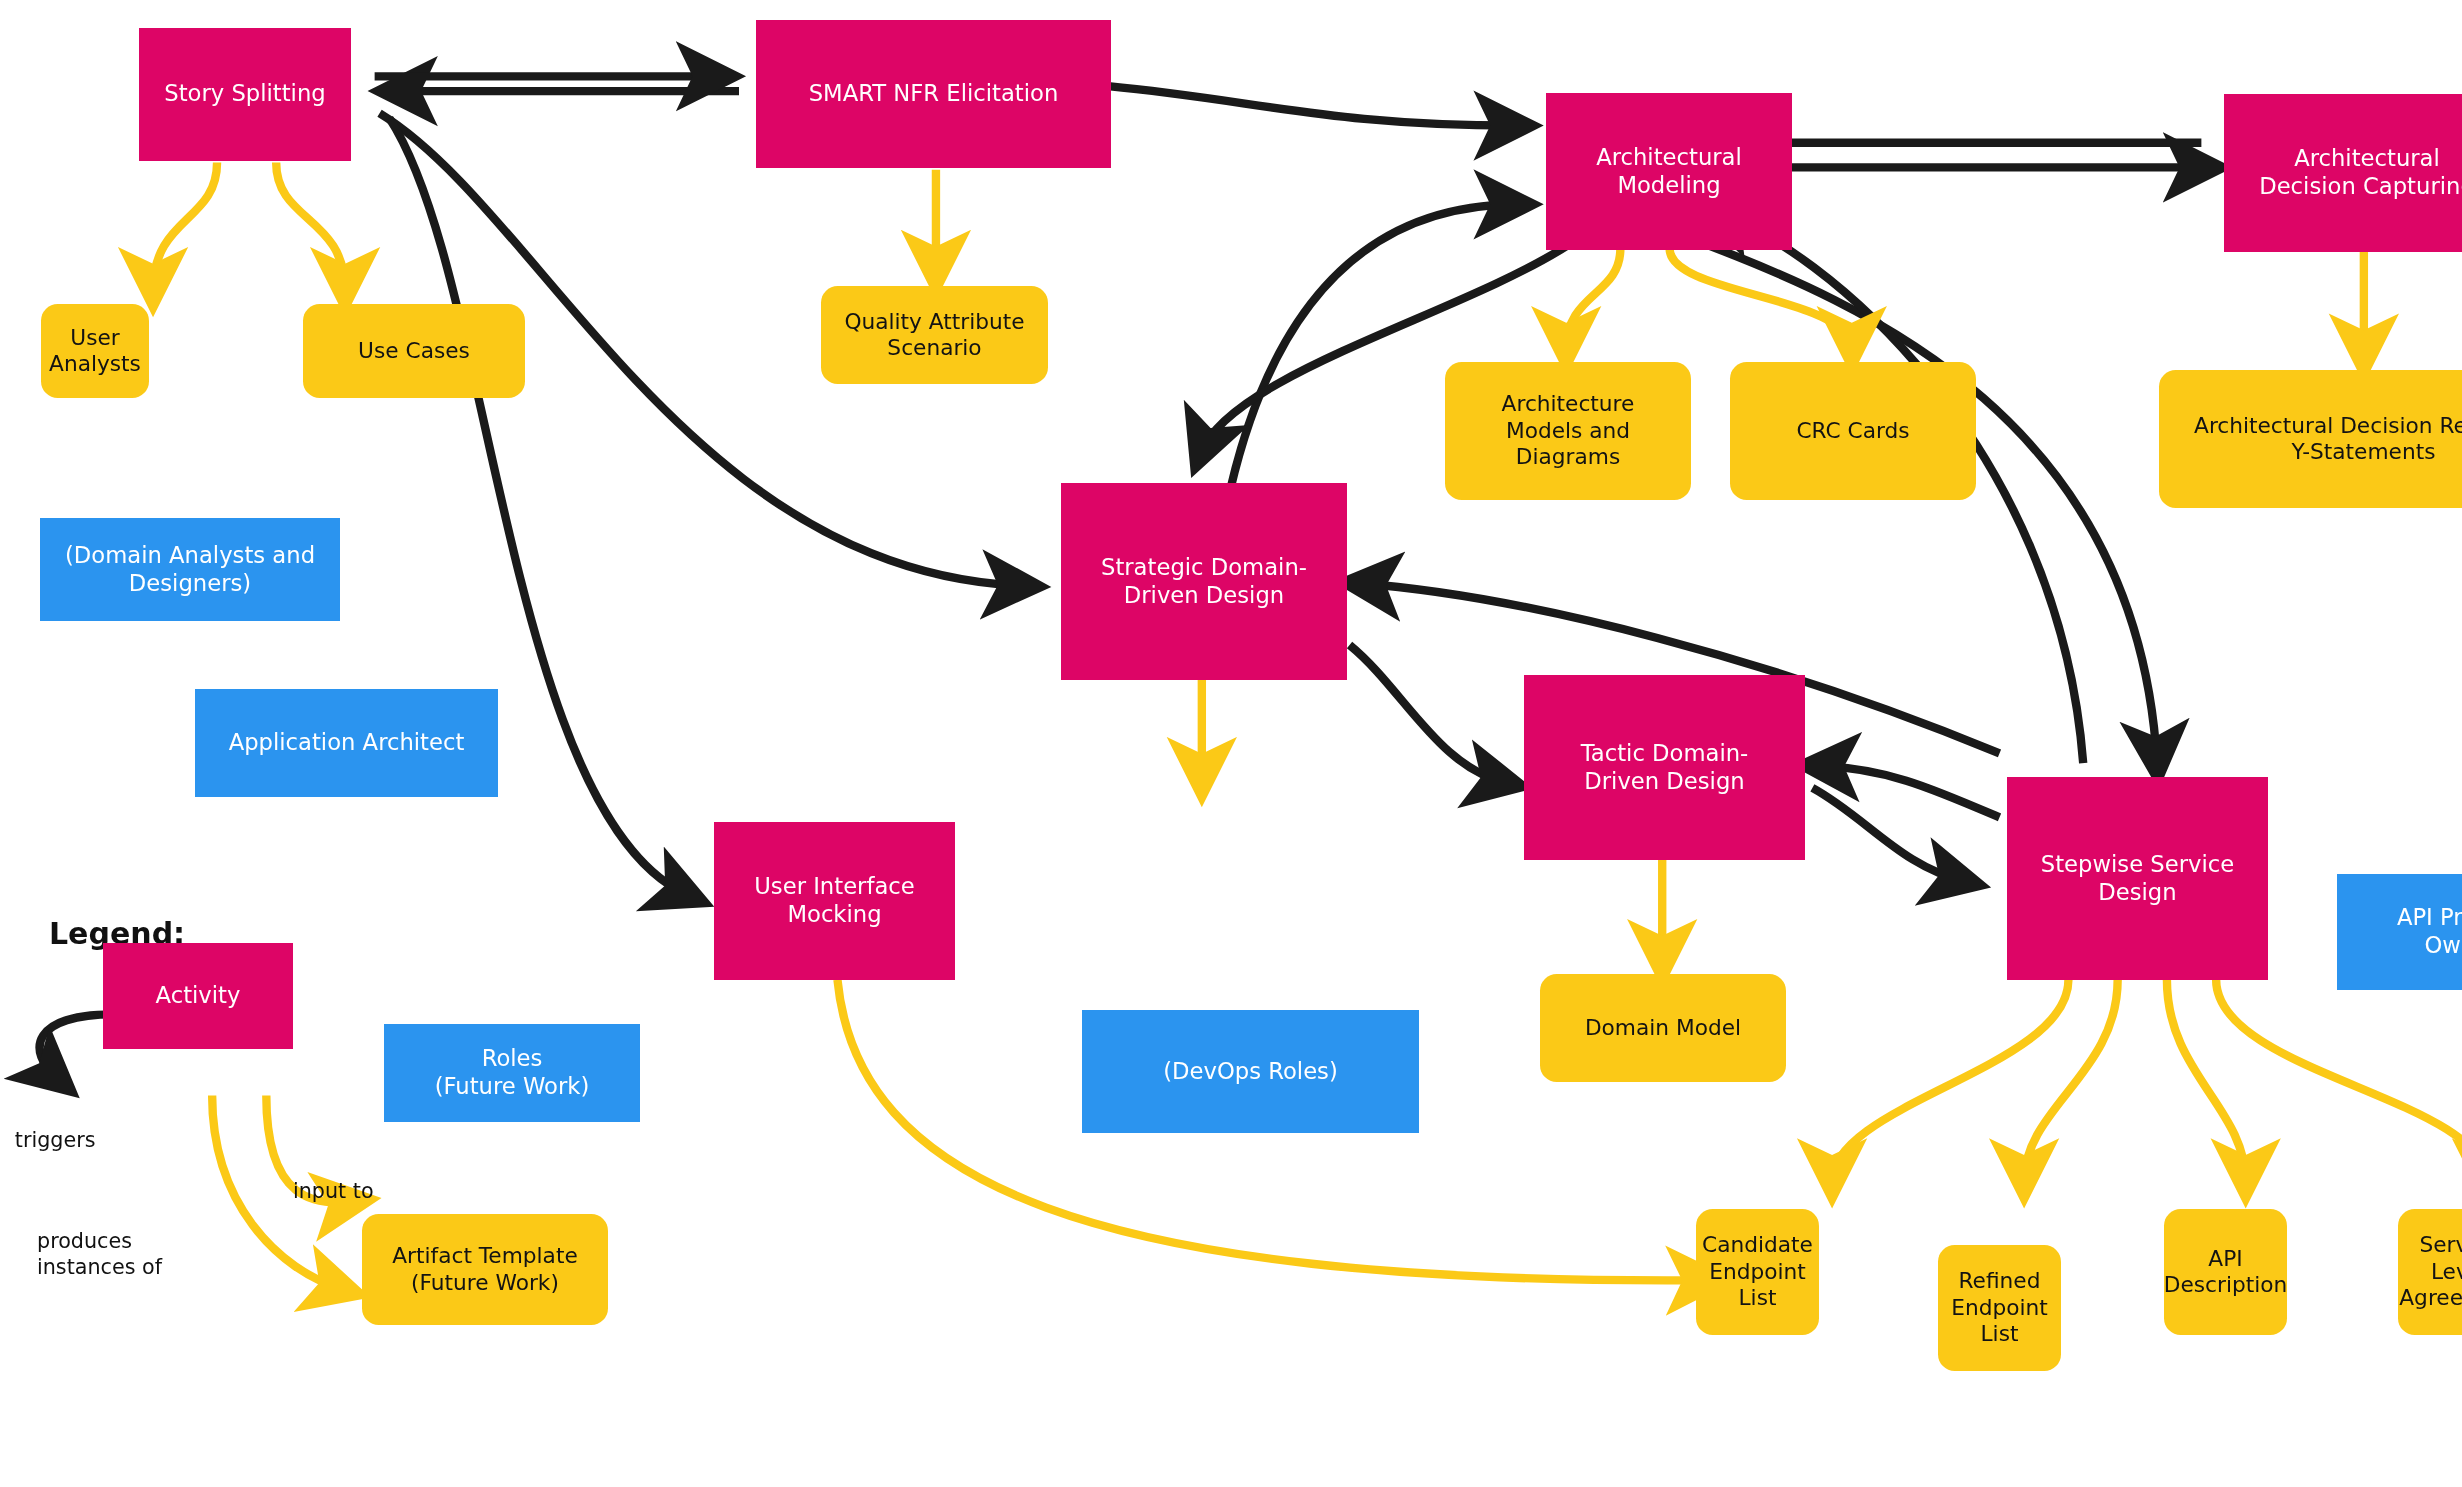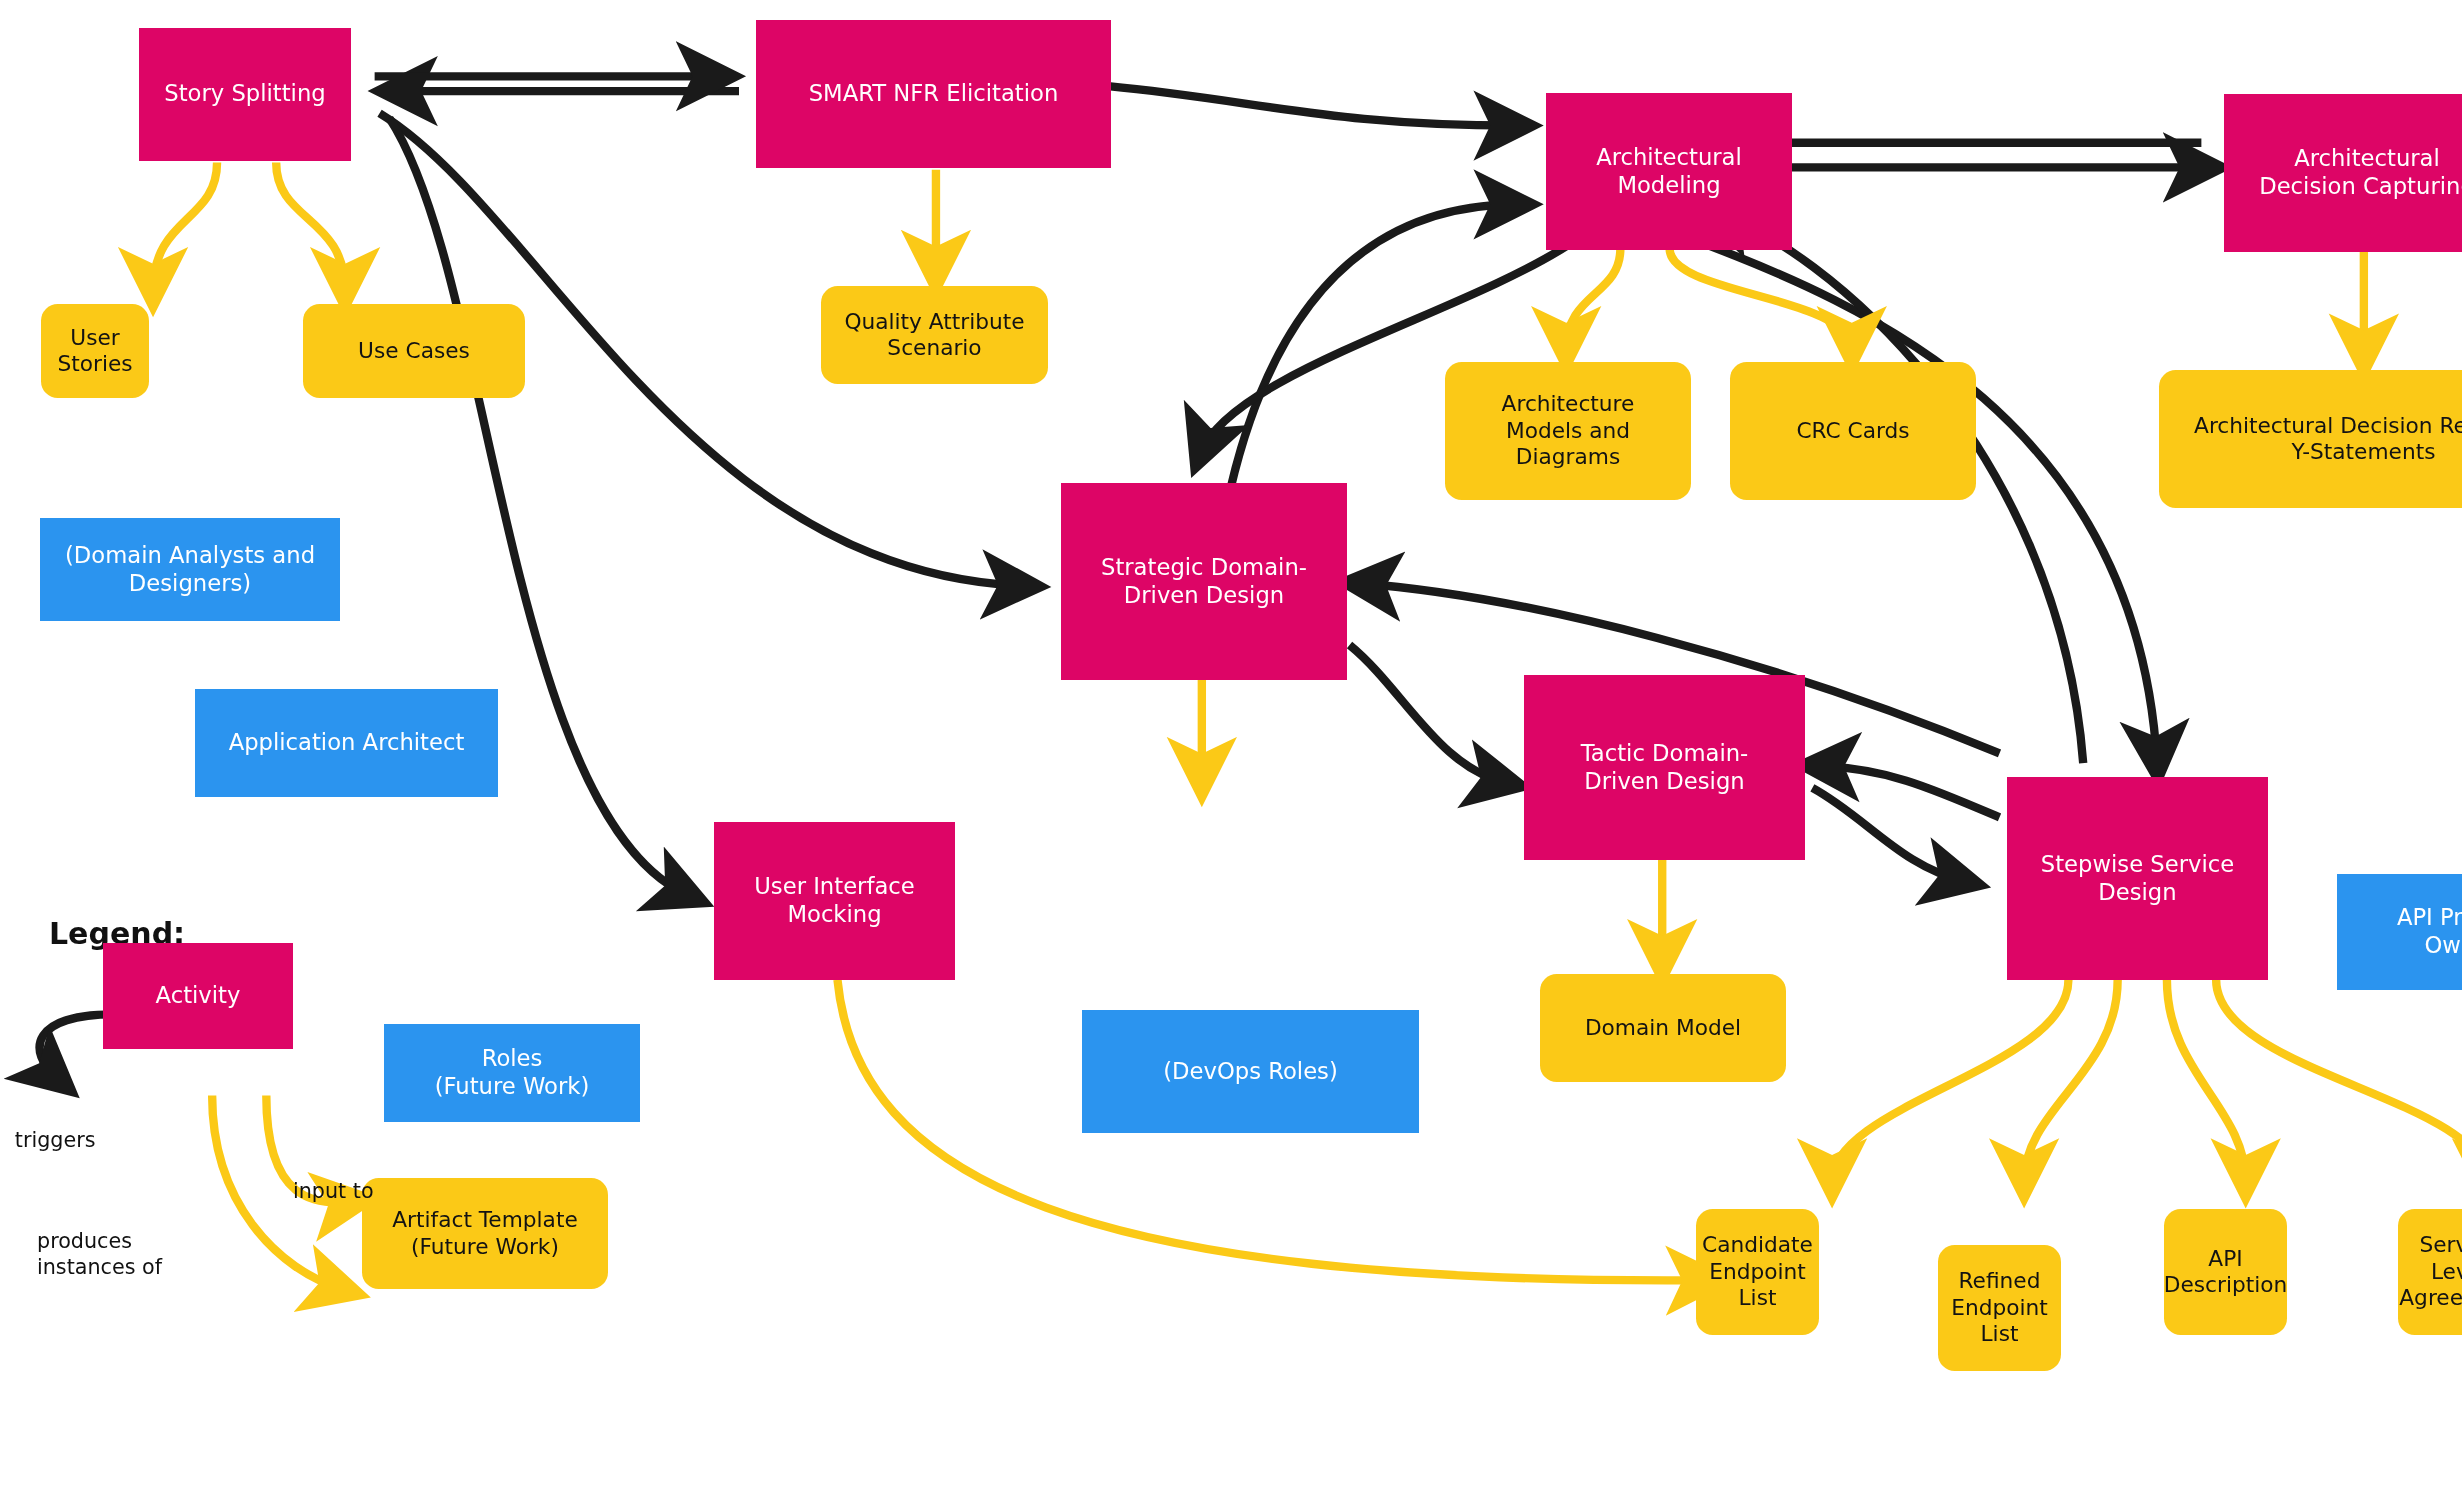--- a/index.html
+++ b/index.html
@@ -175,21 +175,21 @@
     <span style="white-space: pre-line;">Stepwise Service
 Design</span>
   </div>
 
   <div class="node activity" style="left:714px; top:822px; width:241px; height:158px;">
     <span style="white-space: pre-line;">User Interface
 Mocking</span>
   </div>
 
   <div class="node artifact" style="left:41px; top:304px; width:108px; height:94px;">
-    <span>User Stories</span>
+    <span>User Analysts</span>
   </div>
 
   <div class="node artifact" style="left:303px; top:304px; width:222px; height:94px;">
     <span>Use Cases</span>
   </div>
 
   <div class="node artifact" style="left:821px; top:286px; width:227px; height:98px;">
     <span style="white-space: pre-line;">Quality Attribute
 Scenario</span>
   </div>
@@ -258,21 +258,21 @@
 
   <div class="node activity" style="left:103px; top:943px; width:190px; height:106px;">
     <span>Activity</span>
   </div>
 
   <div class="node role" style="left:384px; top:1024px; width:256px; height:98px;">
     <span style="white-space: pre-line;">Roles
 (Future Work)</span>
   </div>
 
-  <div class="node artifact" style="left:362px; top:1178px; width:246px; height:111px;">
+  <div class="node artifact" style="left:362px; top:1214px; width:246px; height:111px;">
     <span style="white-space: pre-line;">Artifact Template
 (Future Work)</span>
   </div>
 
   <div class="edgelabel" style="left:14.8px; top:1128px;">triggers</div>
 
   <div class="edgelabel" style="left:293px; top:1179px;">input to</div>
 
   <div class="edgelabel" style="left: 37px; top: 1229px; white-space: pre-line;">produces
 instances of</div>

